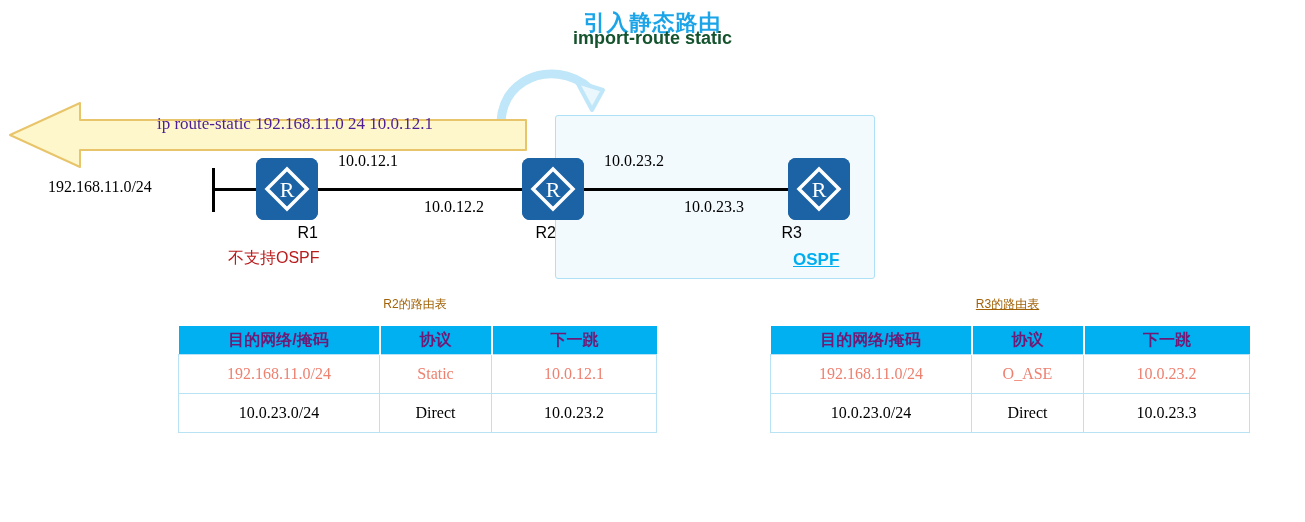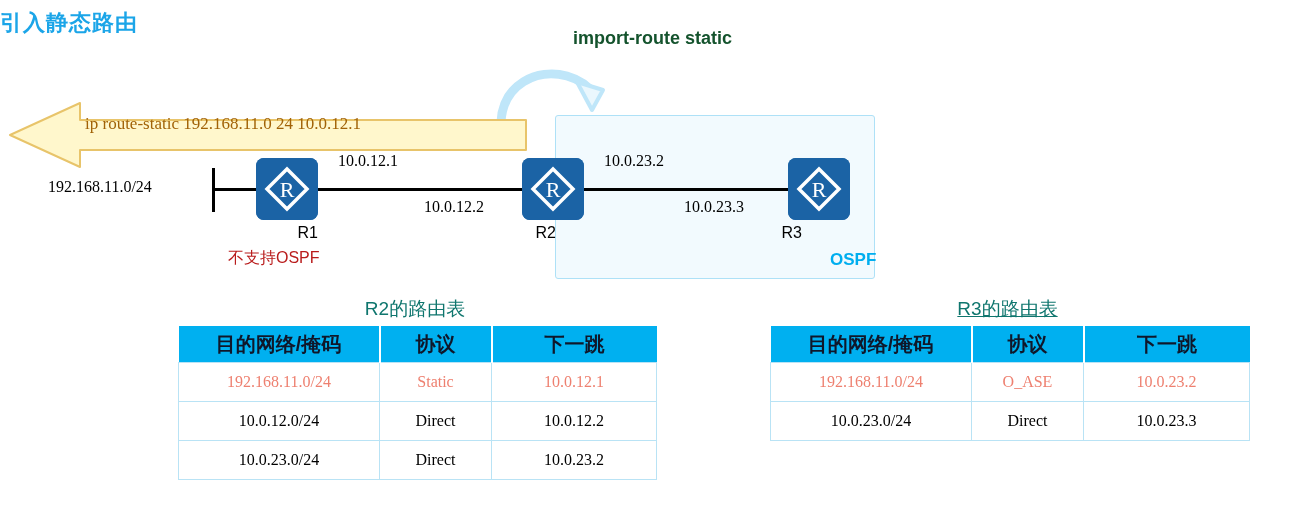--- a/index.html
+++ b/index.html
@@ -13,21 +13,21 @@
     position: relative;
     overflow: hidden;
     font-family: "Liberation Sans", "DejaVu Sans", sans-serif;
     color: #000000;
   }
   .abs { position: absolute; }
 
   
   #import-title-cn {
     left: 0; top: 8px; width: 1305px;
-    text-align: left;
+    text-align: center;
     font-size: 22px;
     font-weight: bold;
     color: #1BA5E8;
     letter-spacing: 1px;
   }
   #import-title-cmd {
     left: 0; top: 28px; width: 1305px;
     text-align: center;
     font-size: 18px;
     font-weight: bold;
@@ -39,38 +39,40 @@
   }
 
   
   #static-route-arrow {
     left: 8px; top: 100px;
     width: 520px; height: 70px;
   }
   #static-route-text {
     left: 85px; top: 114px;
     width: 420px;
+    text-align: center;
     font-size: 17px;
-    color: #a16207;
+    color: #4c1d95;
     font-family: "Liberation Serif", "DejaVu Serif", serif;
   }
 
   
   #ospf-region {
     left: 555px; top: 115px;
     width: 318px; height: 162px;
     background: #F2FAFE;
     border: 1.5px solid #AEE1F7;
     border-radius: 3px;
   }
   #ospf-label {
-    left: 830px; top: 250px;
+    left: 793px; top: 250px;
     font-size: 17px;
     font-weight: bold;
     color: #00AEEF;
+    text-decoration: underline;
   }
 
   
   .link-line {
     background: #000000;
     height: 3px;
   }
   .stub-line {
     background: #000000;
     width: 3px;
@@ -98,35 +100,35 @@
     white-space: nowrap;
   }
   .topo-text-cn {
     font-size: 16px;
     color: #b91c1c;
     white-space: nowrap;
   }
 
   
   .table-title {
-    font-size: 19px;
-    color: #0f766e;
+    font-size: 12px;
+    color: #a16207;
     text-align: center;
     white-space: nowrap;
   }
   table.route-table {
     border-collapse: collapse;
     table-layout: fixed;
   }
   table.route-table th {
     background: #00B0F0;
-    color: #0f172a;
-    font-size: 20px;
-    font-weight: bold;
-    height: 36px;
+    color: #701a75;
+    font-size: 16px;
+    font-weight: bold;
+    height: 28px;
     border-right: 2px solid #ffffff;
     padding: 0;
   }
   table.route-table th:last-child { border-right: none; }
   table.route-table td {
     height: 38px;
     font-size: 16px;
     text-align: center;
     border: 1px solid #B9E3F5;
     padding: 0;
@@ -210,25 +212,20 @@
         <th style="width:164px;">下一跳</th>
       </tr>
     </thead>
     <tbody>
       <tr class="highlight">
         <td>192.168.11.0/24</td>
         <td>Static</td>
         <td>10.0.12.1</td>
       </tr>
       <tr class="normal">
-        <td>10.0.12.0/24</td>
-        <td>Direct</td>
-        <td>10.0.12.2</td>
-      </tr>
-      <tr class="normal">
         <td>10.0.23.0/24</td>
         <td>Direct</td>
         <td>10.0.23.2</td>
       </tr>
     </tbody>
   </table>
 </div>
 
 <div class="abs table-title" style="left:770px; top:296px; width:475px;text-decoration:underline;">R3的路由表</div>
 <div class="abs" style="left:770px; top:326px;">

